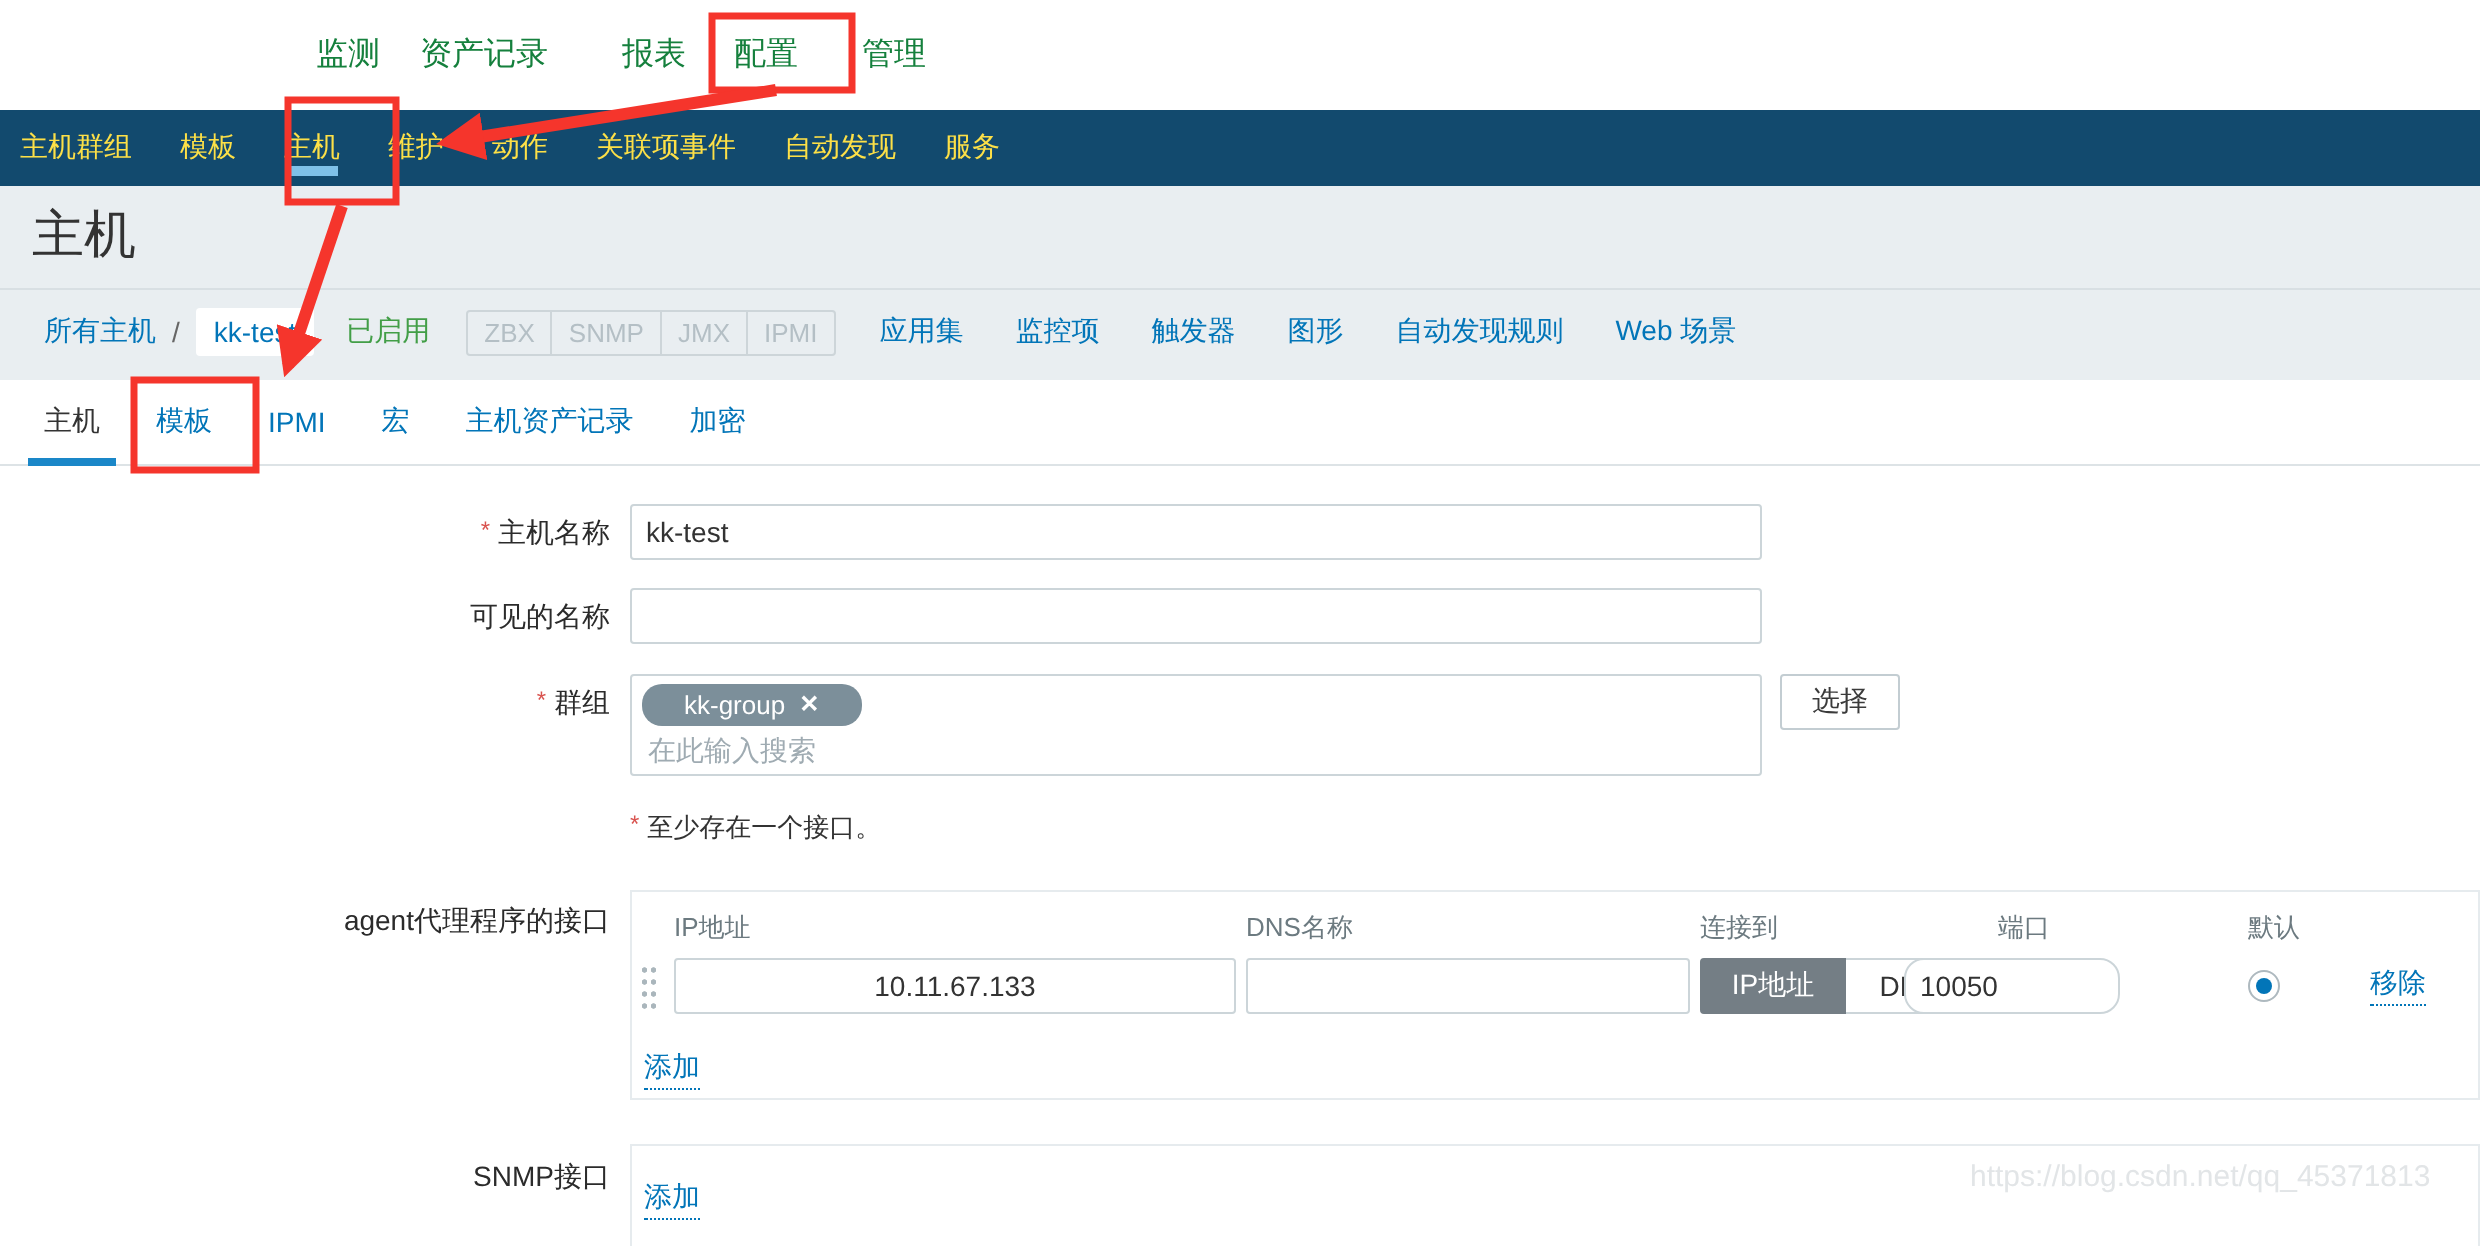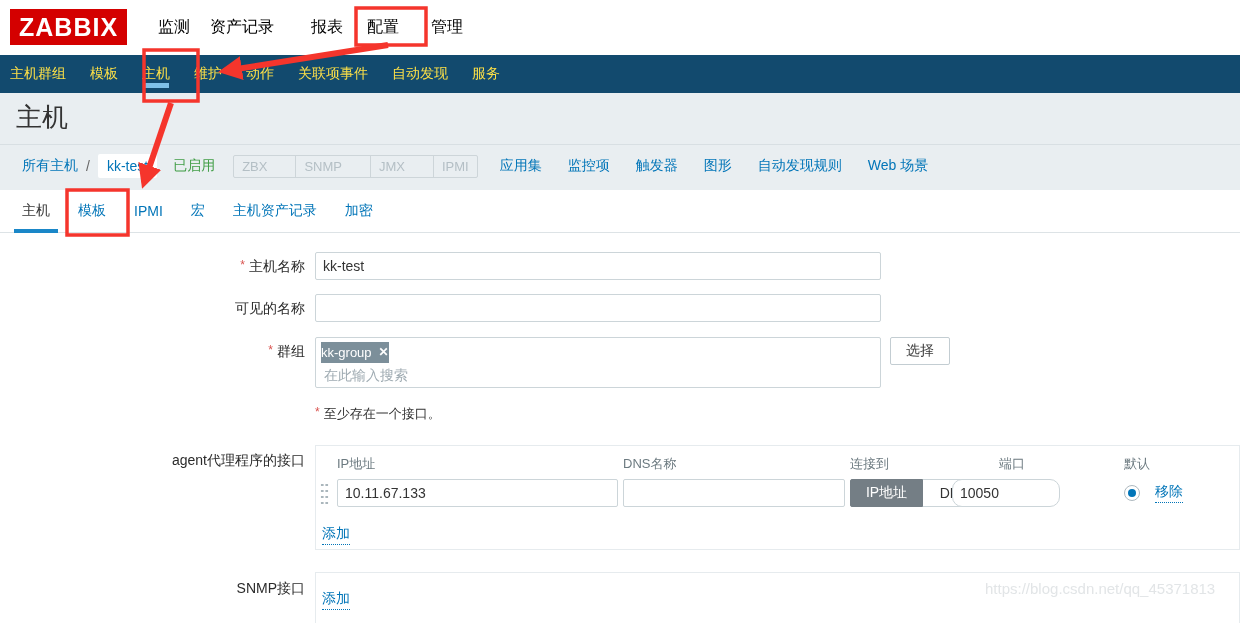--- a/index.html
+++ b/index.html
@@ -9,39 +9,39 @@
   *{box-sizing:border-box;}
   html,body{margin:0;padding:0;}
   body{
     width:1240px;height:623px;overflow:hidden;position:relative;background:#fff;
     font-family:"Liberation Sans",sans-serif;color:#333;
   }
   
   .topbar{position:absolute;left:0;top:0;width:1240px;height:55px;background:#fff;}
   .logo{position:absolute;left:10px;top:9px;background:#d40000;color:#fff;
     font-weight:bold;font-size:25px;line-height:36px;padding:0 9px;letter-spacing:1px;}
-  .tm{position:absolute;top:17px;font-size:16px;color:#000000;cursor:pointer;white-space:nowrap;}
+  .tm{position:absolute;top:17px;font-size:16px;color:#15803d;cursor:pointer;white-space:nowrap;}
   .tm0{left:158px}.tm1{left:210px}.tm2{left:311px}.tm3{left:367px}.tm4{left:431px}
   
   .navbar{position:absolute;left:0;top:55px;width:1240px;height:38px;background:var(--navbar);
     display:flex;align-items:stretch;padding-left:10px;gap:24px;}
   .nav-item{color:#fde047;font-size:14px;display:flex;align-items:center;position:relative;
     cursor:pointer;white-space:nowrap;}
   .nav-item.active::after{content:"";position:absolute;left:1px;right:1px;bottom:5px;height:5px;
     background:#7fc1e8;}
   
   .title-zone{position:absolute;left:0;top:93px;width:1240px;height:97px;background:#e9eef1;}
   .page-title{position:absolute;left:16px;top:7px;font-size:26px;font-weight:400;color:#333;margin:0;}
   .title-divider{position:absolute;left:0;top:51px;width:100%;height:1px;background:#d8dfe3;}
   .breadcrumb{position:absolute;left:22px;top:61px;display:flex;align-items:center;font-size:14px;}
   .bc-link{color:var(--link);cursor:pointer;white-space:nowrap;}
   .bc-sep{margin:0 8px;color:#666;}
   .bc-host{background:#fff;border-radius:2px;padding:4px 9px;color:var(--link);cursor:pointer;}
   .bc-status{color:var(--green);margin-left:16px;white-space:nowrap;}
-  .bc-avail{display:flex;margin-left:18px;border:1px solid #cdd5d9;border-radius:2px;gap:20px;}
+  .bc-avail{display:flex;margin-left:18px;border:1px solid #cdd5d9;border-radius:2px;}
   .bc-avail span{padding:3px 8px;font-size:13px;color:#b4bfc5;border-left:1px solid #cdd5d9;}
   .bc-avail span:first-child{border-left:none;}
   .bc-links{display:flex;margin-left:22px;gap:26px;}
   .bc-links span{color:var(--link);cursor:pointer;white-space:nowrap;}
   
   .tabbar{position:absolute;left:0;top:190px;width:1240px;height:43px;background:#fff;
     border-bottom:1px solid #dde3e6;display:flex;align-items:stretch;padding-left:22px;gap:28px;}
   .tab{font-size:14px;color:var(--link);display:flex;align-items:center;position:relative;
     cursor:pointer;white-space:nowrap;}
   .tab.active{color:#333;}
@@ -50,21 +50,21 @@
   
   .form-area{position:absolute;left:0;top:233px;width:1240px;height:390px;background:#fff;}
   .flabel{position:absolute;left:0;width:305px;text-align:right;font-size:14px;color:#2b2b2b;
     white-space:nowrap;}
   .req{color:#d9534f;font-size:12px;margin-right:4px;vertical-align:2px;}
   .tinput{position:absolute;height:28px;border:1px solid var(--border);border-radius:2px;
     font-size:14px;padding:0 7px;color:#333;font-family:inherit;background:#fff;outline:none;}
   .multiselect{position:absolute;left:315px;top:104px;width:566px;height:51px;
     border:1px solid var(--border);border-radius:2px;background:#fff;}
   .chip{position:absolute;left:5px;top:4px;background:var(--chip);color:#fff;font-size:13px;
-    padding:3px 0;border-radius:0;display:inline-flex;align-items:flex-start;gap:7px;}
+    padding:3px 21px;border-radius:10px;display:inline-flex;align-items:flex-start;gap:7px;}
   .chip-x{font-weight:bold;font-size:12px;cursor:pointer;}
   .ms-placeholder{position:absolute;left:8px;top:29px;font-size:14px;color:#9fabb2;}
   .btn{position:absolute;height:28px;background:#fff;border:1px solid #c3cdd2;border-radius:2px;
     font-size:14px;color:#3b3b3b;display:flex;align-items:center;justify-content:center;cursor:pointer;}
   .hint{position:absolute;left:315px;top:172px;font-size:13px;color:#333;}
   .iface-panel{position:absolute;border:1px solid var(--panel);background:#fff;}
   .col-head{position:absolute;font-size:13px;color:#6c7a80;white-space:nowrap;}
   .drag{position:absolute;width:9px;height:24px;
     background-image:radial-gradient(circle,#aab6bc 1.2px,transparent 1.5px);
     background-size:4.5px 6px;cursor:grab;}
@@ -82,21 +82,20 @@
   .watermark{position:absolute;left:985px;top:347px;font-size:15px;color:#e2e5e7;white-space:nowrap;}
   
   .anno-svg{position:absolute;left:0;top:0;width:1240px;height:623px;z-index:50;pointer-events:none;}
   .anno-stroke{stroke:var(--anno);fill:none;}
   .anno-fill{fill:var(--anno);}
 </style>
 </head>
 <body>
 
 <div class="topbar">
-  <div class="logo">ZABBIX</div>
   <span class="tm tm0">监测</span>
   <span class="tm tm1">资产记录</span>
   <span class="tm tm2">报表</span>
   <span class="tm tm3">配置</span>
   <span class="tm tm4">管理</span>
 </div>
 
 <div class="navbar">
   <span class="nav-item">主机群组</span>
   <span class="nav-item">模板</span>
@@ -173,27 +172,27 @@
   <div class="flabel" style="top:219px;">agent代理程序的接口</div>
   <div class="iface-panel" style="left:315px;top:212px;width:925px;height:105px;"></div>
 
   <span class="col-head" style="left:337px;top:222px;">IP地址</span>
   <span class="col-head" style="left:623px;top:222px;">DNS名称</span>
   <span class="col-head" style="left:850px;top:222px;">连接到</span>
   <span class="col-head" style="left:999px;top:222px;">端口</span>
   <span class="col-head" style="left:1124px;top:222px;">默认</span>
 
   <div class="drag" style="left:320px;top:249px;"></div>
-  <input class="tinput" style="left: 337px; top: 246px; width: 281px;" type="text" value="10.11.67.133">
+  <input class="tinput" style="left: 337px; top: 246px; width: 281px; text-align: center;" type="text" value="10.11.67.133">
   <input class="tinput" style="left: 623px; top: 246px; width: 222px;" type="text" value="">
   <div class="seg seg-on" style="left:850px;top:246px;width:73px;">IP地址</div>
   <div class="seg seg-off" style="left:923px;top:246px;width:64px;">DNS</div>
   <input class="tinput" style="left: 952px; top: 246px; width: 108px; border-radius: 10px;" type="text" value="10050">
   <div class="radio checked" style="left:1124px;top:252px;"></div>
-  <span class="alink" style="left:1155px;top:250px;">移除</span>
+  <span class="alink" style="left:1185px;top:250px;">移除</span>
   <span class="alink" style="left:322px;top:292px;">添加</span>
 
   <div class="flabel" style="top:347px;">SNMP接口</div>
   <div class="iface-panel" style="left:315px;top:339px;width:925px;height:60px;"></div>
   <span class="alink" style="left:322px;top:357px;">添加</span>
 
   <div class="watermark">https://blog.csdn.net/qq_45371813</div>
 </div>
 
 <svg class="anno-svg" viewBox="0 0 1240 623">

